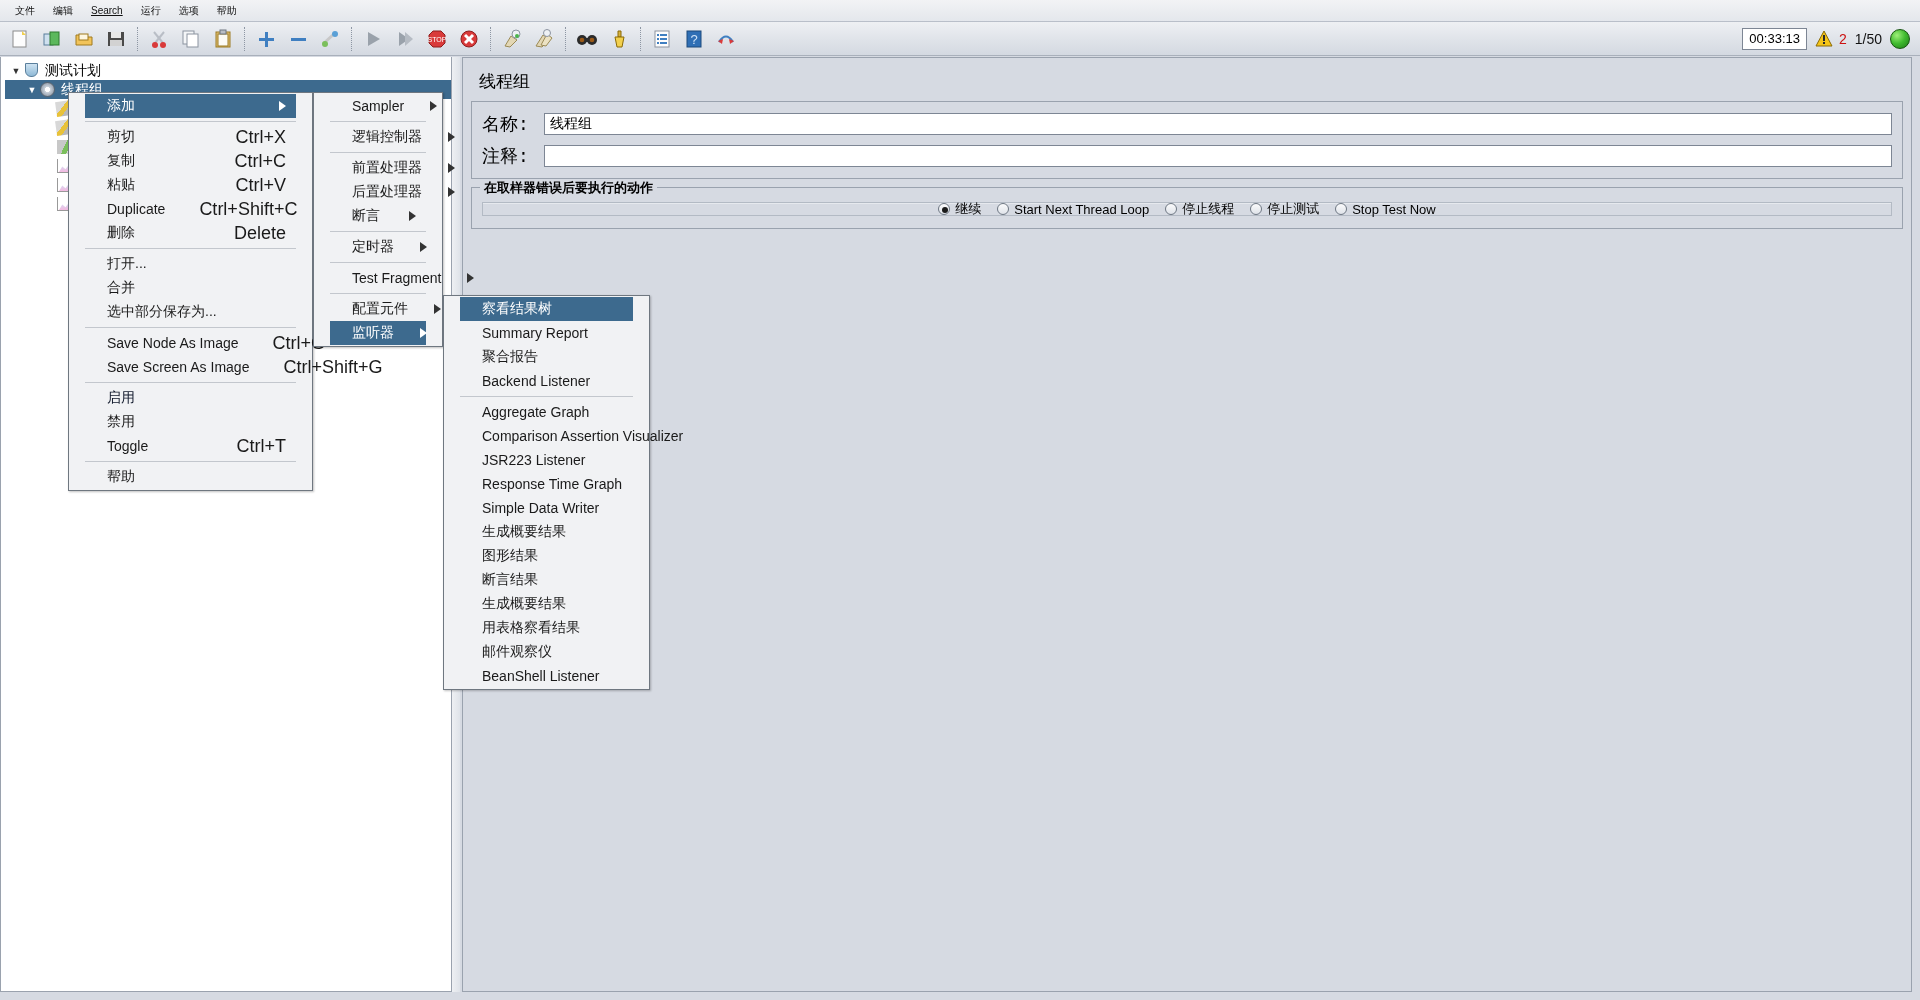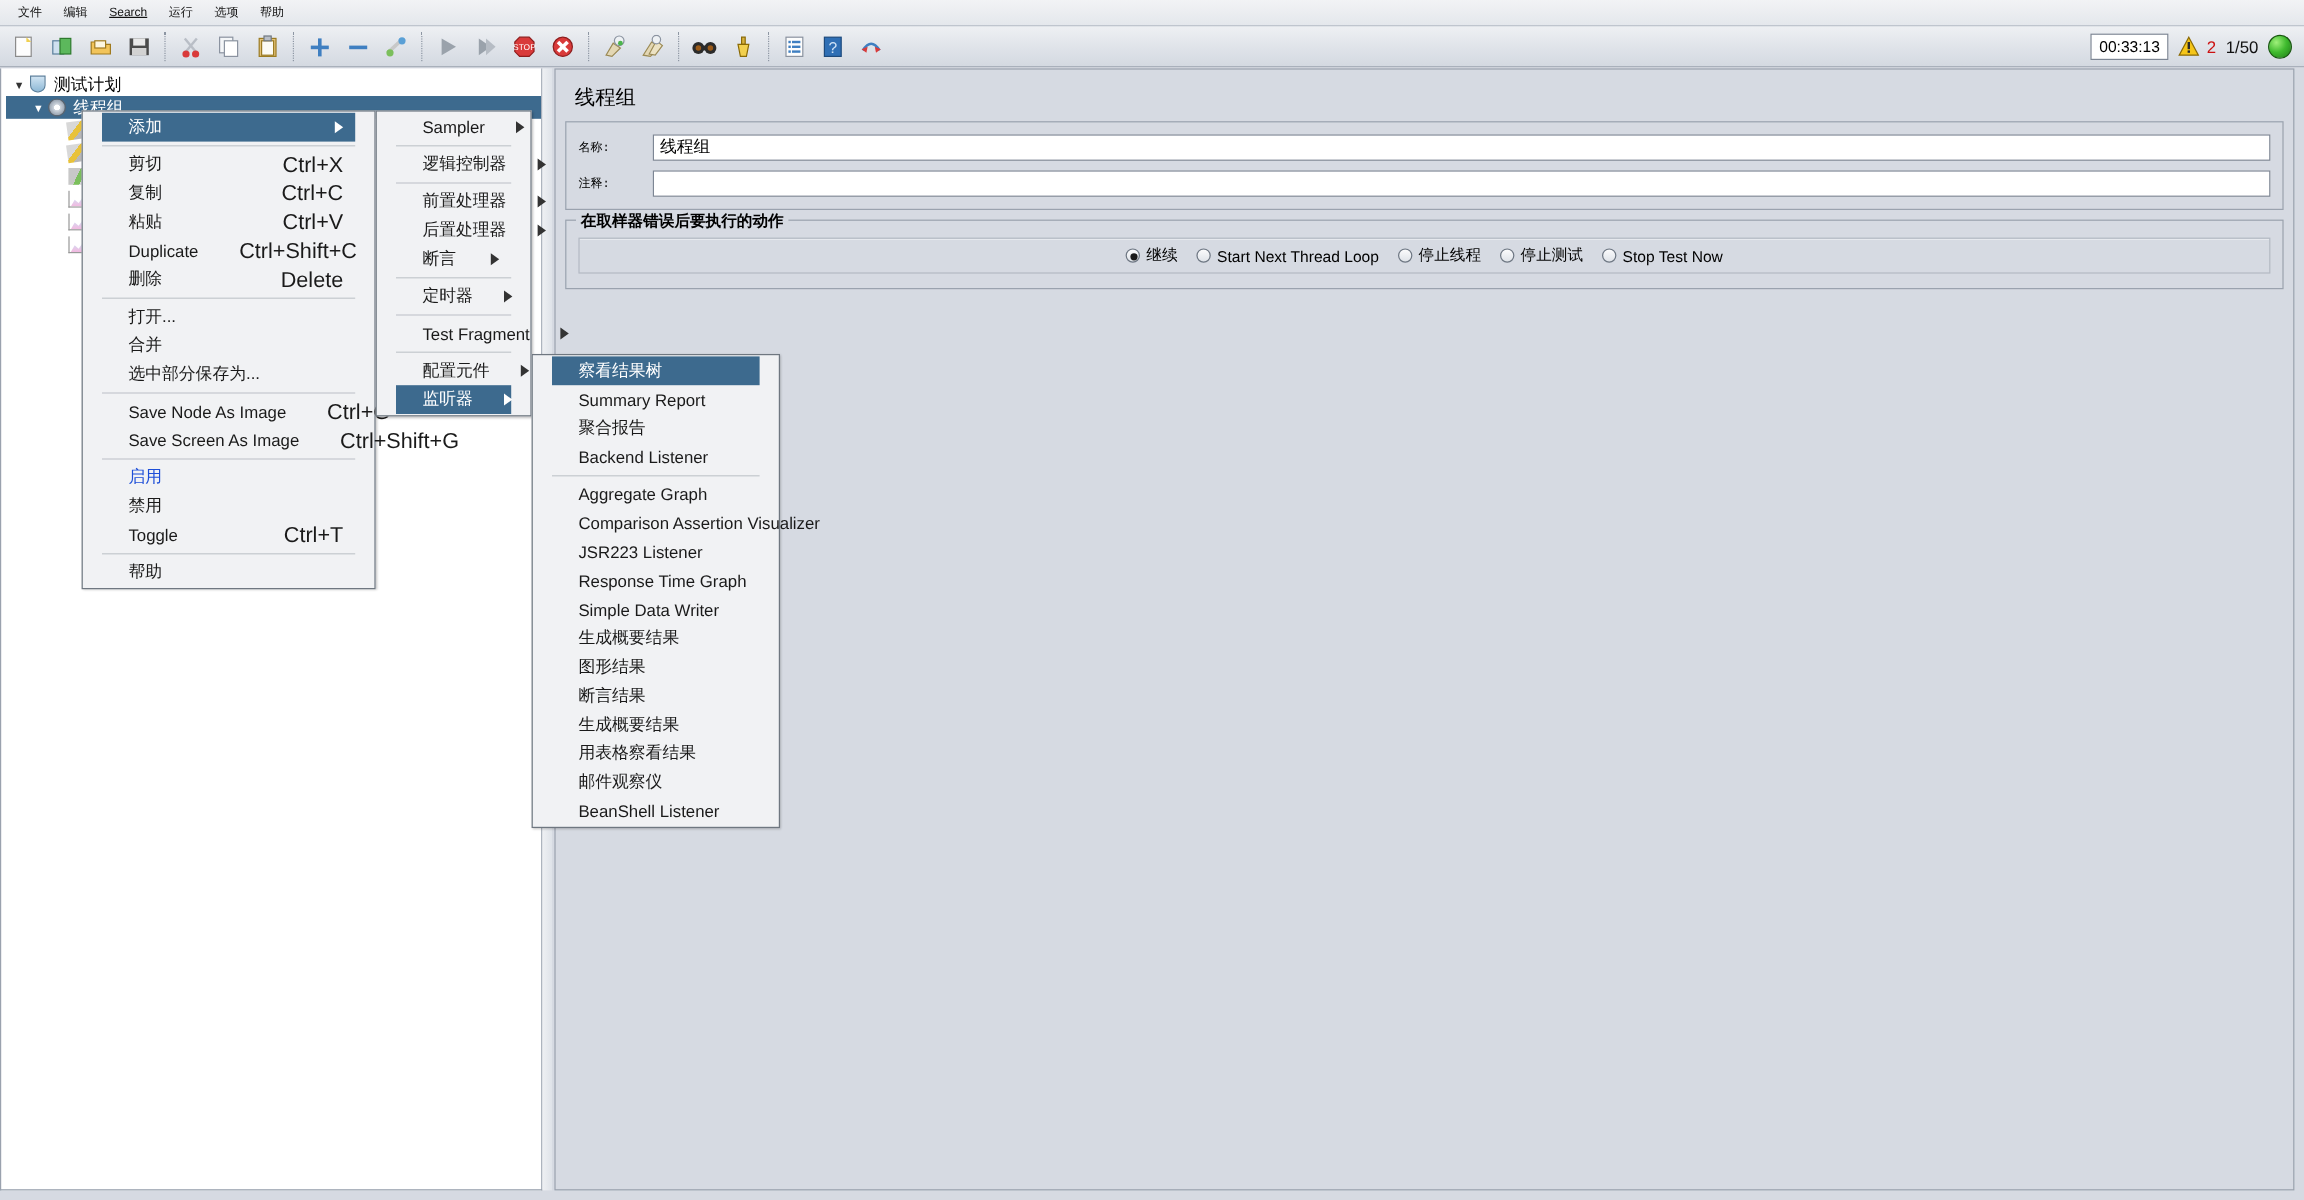--- a/index.html
+++ b/index.html
@@ -112,30 +112,30 @@
   .grp {
     border: 1px solid #9aa2ae; background: #d6dae2; margin: 0 0 8px 0;
     position: relative; padding: 8px 10px 10px 10px;
   }
   .grp-title {
     position: absolute; top: -9px; left: 8px; background: #d6dae2;
     padding: 0 4px; font-weight: bold; font-size: 13px;
   }
   .field-row { display: flex; align-items: center; margin-bottom: 8px; }
   .field-row:last-child { margin-bottom: 0; }
-  .flabel { font-size: 10px; width: 62px; flex: 0 0 auto; font-family: Liberation Mono, monospace; }
+  .flabel { font-size: 18px; width: 62px; flex: 0 0 auto; font-family: Liberation Mono, monospace; }
   .flabel.wide { width: 76px; }
   .finput {
     flex: 1 1 auto; height: 22px; background: #fff;
     border: 1px solid #7d8694; padding: 1px 5px; font-size: 14px;
     display: flex; align-items: center;
   }
   .radio-row {
     display: flex; align-items: center; justify-content: center;
-    gap: 16px; height: 30px;
+    gap: 16px; height: 14px;
     border: 1px solid #b3bac4; background: #d6dae2;
     box-shadow: inset 0 1px 0 #e6e9ee;
   }
   .rb { display: flex; align-items: center; gap: 5px; font-size: 13px; }
   .rb .dot {
     width: 12px; height: 12px; border-radius: 50%;
     border: 1px solid #6e7783; background: linear-gradient(to bottom,#fbfbfc,#dfe3e9);
     position: relative;
   }
   .rb.on .dot:after {
@@ -151,21 +151,21 @@
     position: absolute; background: #f1f2f4;
     border: 1px solid #6f7780; box-shadow: 1px 1px 2px rgba(0,0,0,.25);
     padding: 1px 16px; z-index: 50;
   }
   .menu-item {
     display: flex; align-items: center; height: 24px;
     padding: 0 10px 0 22px; font-size: 14px; white-space: nowrap;
     cursor: default; color: #1a1a1a;
   }
   .menu-item.hl { background: #3d6a8e; color: #fff; }
-  .menu-item.dis { color: #1d4ed8; }
+  .menu-item.dis { color: #0f172a; }
   .menu-item .lbl { flex: 1 1 auto; }
   .menu-item .acc { margin-left: 34px; font-size: 18px; color: #1a1a1a; }
   .menu-item .arrow {
     margin-left: 26px; width: 0; height: 0;
     border-left: 7px solid #333; border-top: 5px solid transparent; border-bottom: 5px solid transparent;
   }
   .menu-item.hl .arrow { border-left-color: #fff; }
   .menu-sep { height: 1px; background: #c3c7cd; margin: 3px 0; }
 
   #menu-ctx  { left: 68px;  top: 92px;  width: 245px; }

